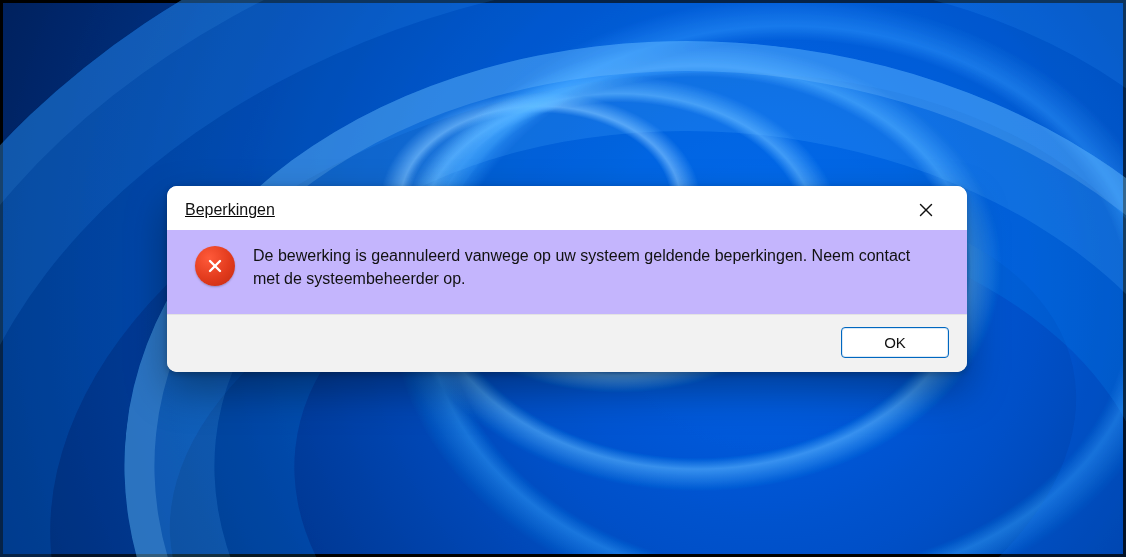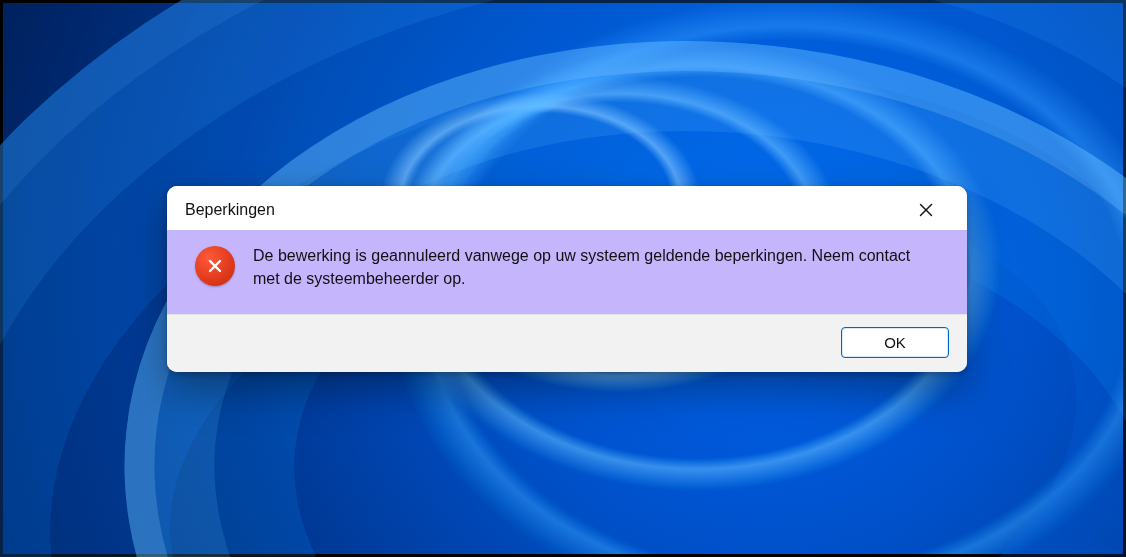--- a/index.html
+++ b/index.html
@@ -70,20 +70,21 @@
     box-shadow: 0 18px 40px rgba(0,0,0,0.35), 0 2px 6px rgba(0,0,0,0.25);
     overflow: hidden;
   }
 
   .dialog-titlebar {
     display: flex;
     align-items: center;
     justify-content: space-between;
     padding: 10px 24px 6px 18px;
     background: #ffffff;
+    text-decoration: underline;
   }
   .dialog-title {
     font-size: 16px;
     color: #111;
   }
   .close-btn {
     width: 34px;
     height: 28px;
     display: flex;
     align-items: center;

